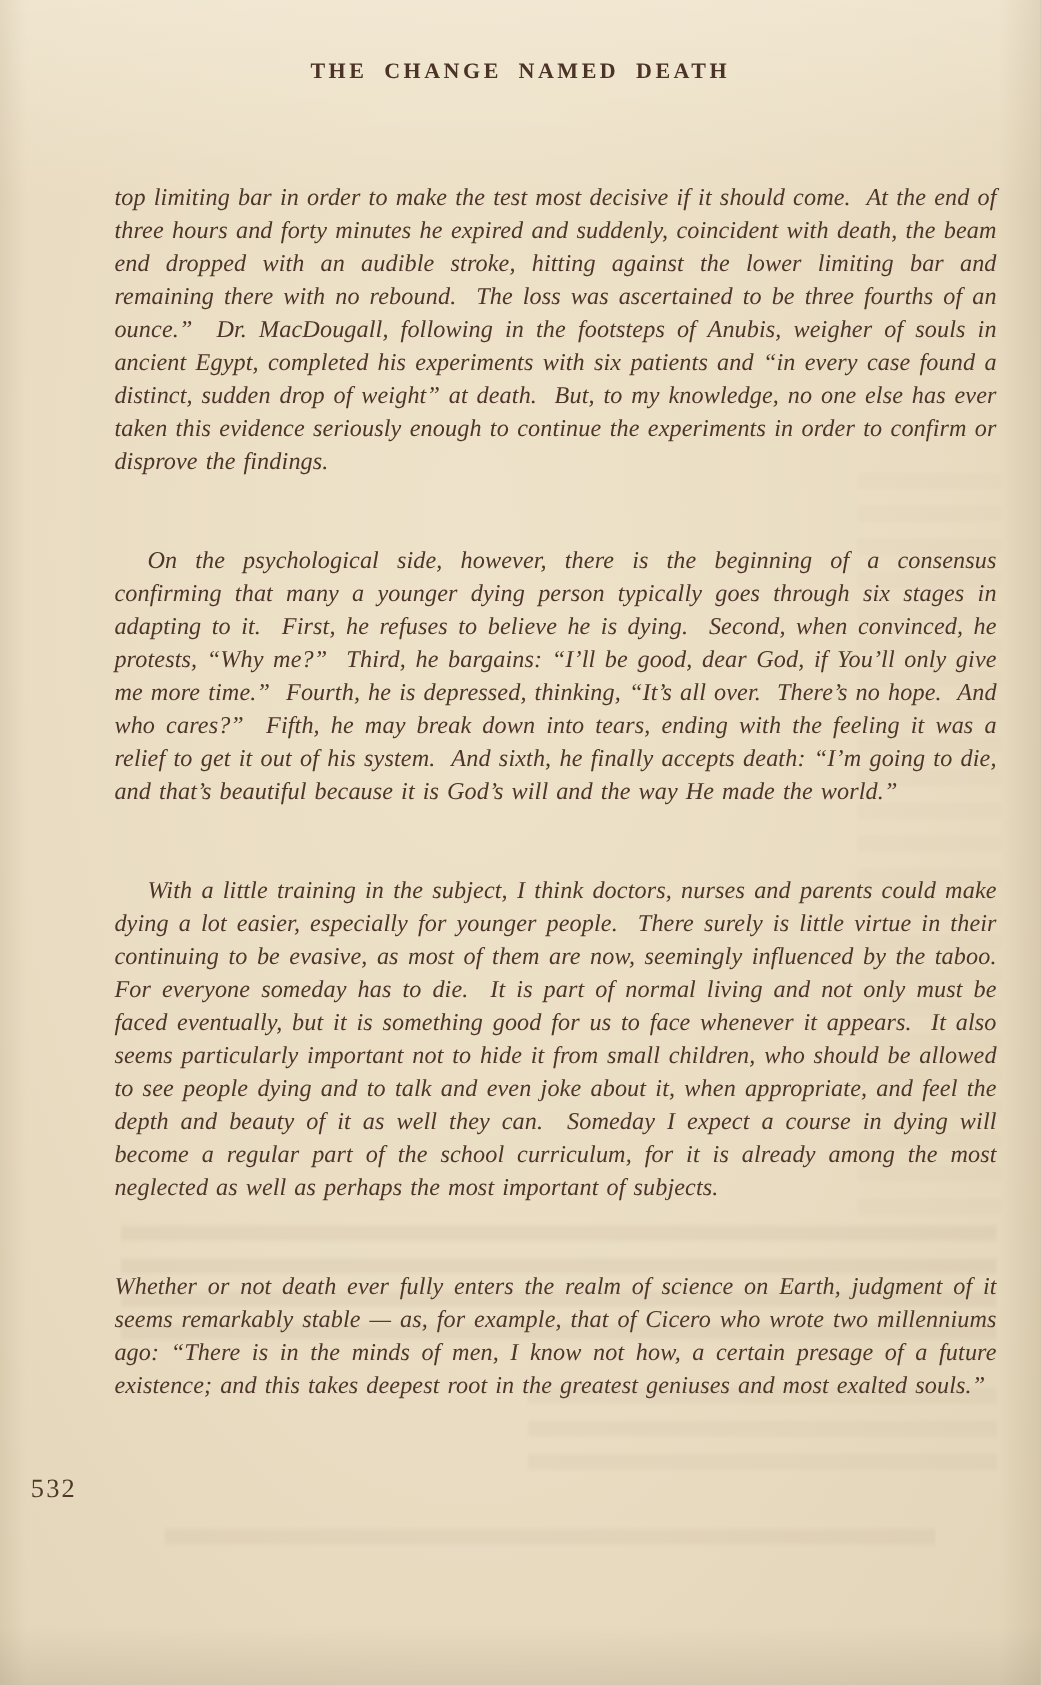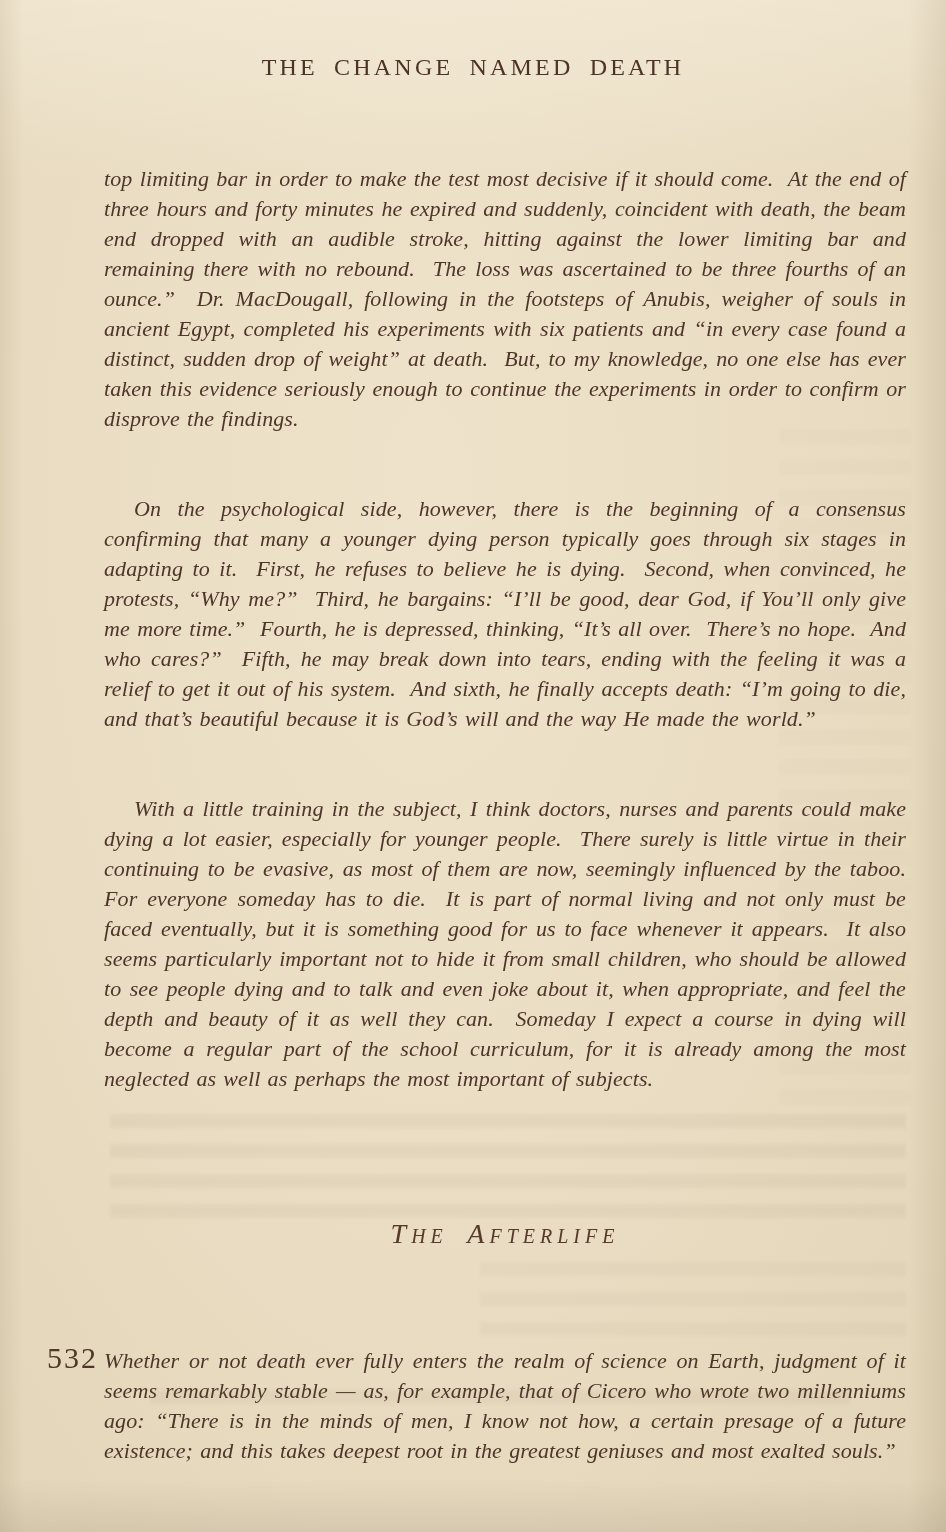--- a/index.html
+++ b/index.html
@@ -20,22 +20,22 @@
       linear-gradient(to bottom, rgba(255,250,236,0.35) 0%, rgba(0,0,0,0) 12%),
       radial-gradient(ellipse at 45% 32%, #eee3ca 0%, #e9dcc2 55%, #e2d4b7 100%);
   }
 
   .running-header {
     position: absolute;
     top: 54px;
     left: 0;
     width: 100%;
     text-align: center;
-    font-size: 24px;
-    font-weight: 400;
+    font-size: 20px;
+    font-weight: 700;
     letter-spacing: 3.2px;
     word-spacing: 7px;
     color: #4c3328;
   }
 
   .text-block {
     position: absolute;
     top: 104px;
     left: 104px;
     width: 802px;
@@ -64,23 +64,23 @@
     font-size: 28px;
     line-height: 32px;
     letter-spacing: 5px;
     word-spacing: 8px;
     color: #573a2b;
     white-space: normal;
   }
 
   .page-number {
     position: absolute;
-    left: 47px;
+    left: 28px;
     top: 1341px;
-    font-size: 30px;
+    font-size: 24px;
     letter-spacing: 2px;
     color: #503729;
   }
 
   
   .ghost {
     position: absolute;
     opacity: 0.55;
     filter: blur(1.6px);
     pointer-events: none;
@@ -102,21 +102,20 @@
 <body>
 
 <div class="page">
 
   <div class="running-header">THE CHANGE NAMED DEATH</div>
 
   <div class="text-block">
     <p class="noindent">top limiting bar in order to make the test most decisive if it should come.  At the end of three hours and forty minutes he expired and suddenly, coincident with death, the beam end dropped with an audible stroke, hitting against the lower limiting bar and remaining there with no rebound.  The loss was ascertained to be three fourths of an ounce.”  Dr. MacDougall, following in the footsteps of Anubis, weigher of souls in ancient Egypt, completed his experiments with six patients and “in every case found a distinct, sudden drop of weight” at death.  But, to my knowledge, no one else has ever taken this evidence seriously enough to continue the experiments in order to confirm or disprove the findings.</p>
     <p>On the psychological side, however, there is the beginning of a consensus confirming that many a younger dying person typically goes through six stages in adapting to it.  First, he refuses to believe he is dying.  Second, when convinced, he protests, “Why me?”  Third, he bargains: “I’ll be good, dear God, if You’ll only give me more time.”  Fourth, he is depressed, thinking, “It’s all over.  There’s no hope.  And who cares?”  Fifth, he may break down into tears, ending with the feeling it was a relief to get it out of his system.  And sixth, he finally accepts death: “I’m going to die, and that’s beautiful because it is God’s will and the way He made the world.”</p>
     <p>With a little training in the subject, I think doctors, nurses and parents could make dying a lot easier, especially for younger people.  There surely is little virtue in their continuing to be evasive, as most of them are now, seemingly influenced by the taboo.  For everyone someday has to die.  It is part of normal living and not only must be faced eventually, but it is something good for us to face whenever it appears.  It also seems particularly important not to hide it from small children, who should be allowed to see people dying and to talk and even joke about it, when appropriate, and feel the depth and beauty of it as well they can.  Someday I expect a course in dying will become a regular part of the school curriculum, for it is already among the most neglected as well as perhaps the most important of subjects.</p>
-    <h2 class="section-heading">The Afterlife</h2>
     <p class="noindent">Whether or not death ever fully enters the realm of science on Earth, judgment of it seems remarkably stable — as, for example, that of Cicero who wrote two millenniums ago: “There is in the minds of men, I know not how, a certain presage of a future existence; and this takes deepest root in the greatest geniuses and most exalted souls.”</p>
   </div>
 
   <div class="page-number">532</div>
 
   <div class="ghost ghost-a"></div>
   <div class="ghost ghost-b"></div>
   <div class="ghost ghost-c"></div>
   <div class="ghost ghost-d"></div>
 

